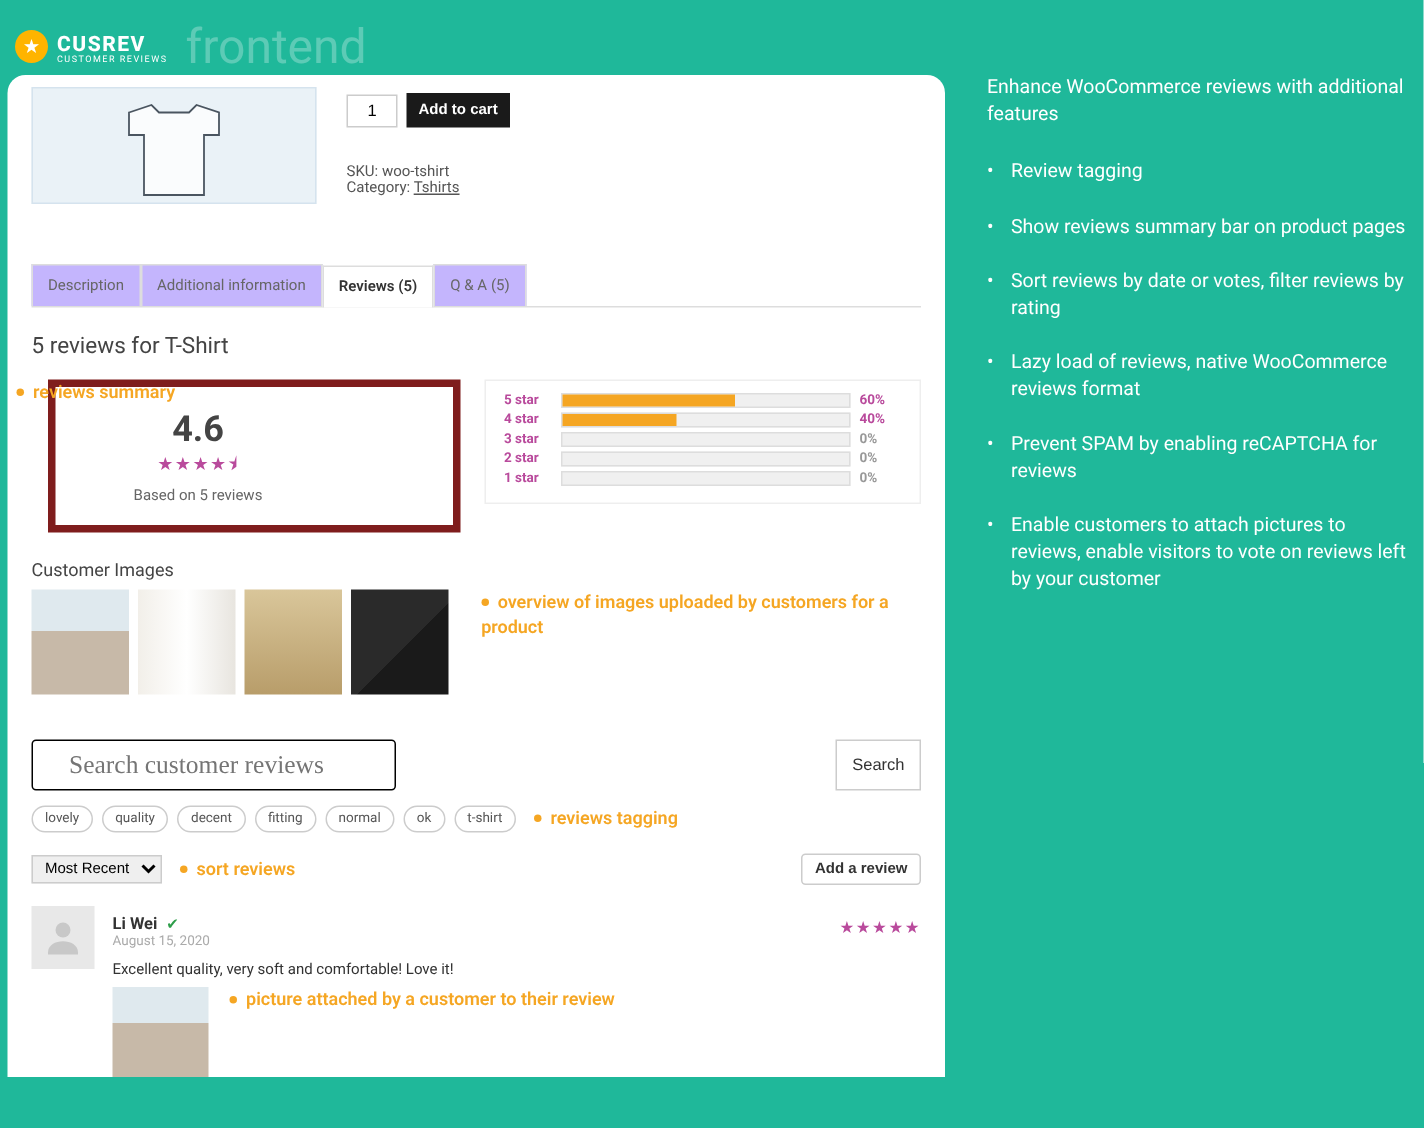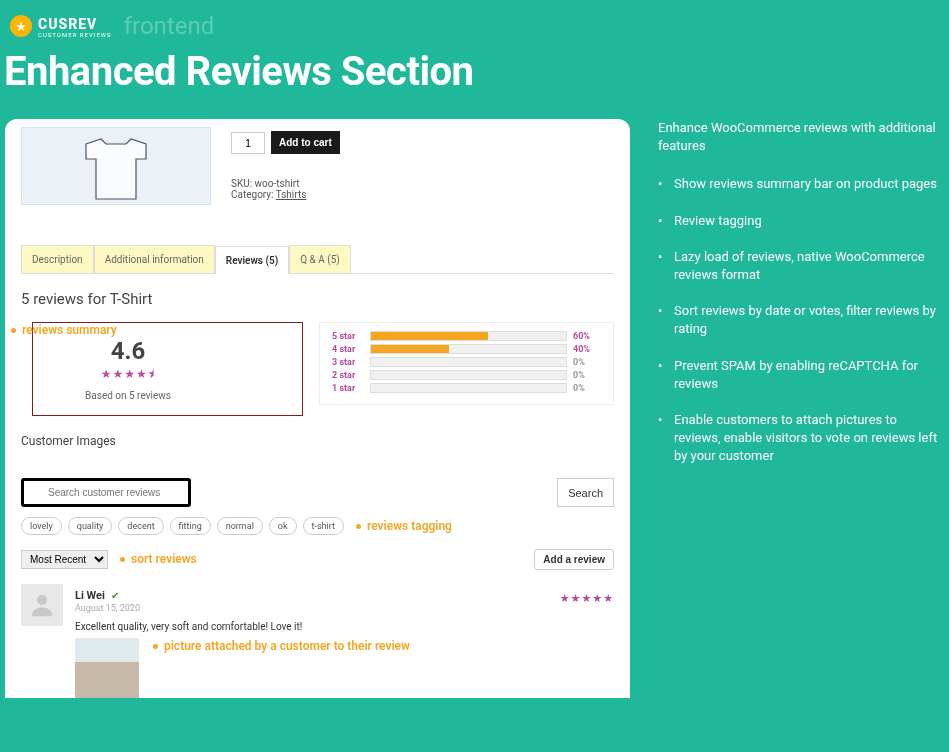--- a/index.html
+++ b/index.html
@@ -38,21 +38,21 @@
   color: #fff;
 }
 .logo-sub {
   font-size: 6px;
   letter-spacing: 1px;
   color: #fff;
   display: block;
   margin-top: -2px;
 }
 .header-fade {
-  font-size: 24px;
+  font-size: 32px;
   color: rgba(255,255,255,0.28);
   font-weight: 400;
 }
 .title {
   font-size: 40px;
   font-weight: 700;
   padding: 8px 0 24px 4px;
   letter-spacing: -0.5px;
 }
 .content-row {
@@ -108,21 +108,21 @@
   display: flex;
   margin-top: 40px;
   border-bottom: 1px solid #ddd;
   gap: 0;
 }
 .tab {
   font-size: 10px;
   padding: 8px 10px;
   border: 1px solid #ddd;
   border-bottom: none;
-  background: #fef9c3;
+  background: #c4b5fd;
   color: #666;
   cursor: pointer;
 }
 .tab.active {
   background: #fff;
   color: #333;
   font-weight: 600;
   position: relative;
   top: 1px;
 }
@@ -138,21 +138,21 @@
 }
 .annot {
   color: #f5a623;
   font-size: 12px;
   font-weight: 600;
   line-height: 1.4;
 }
 .annot-bullet { display:inline-block; width:5px; height:5px; background:#f5a623; border-radius:50%; vertical-align:middle; margin-right:6px; }
 .annot-block { position:relative; }
 .summary-box {
-  border: 1px solid #7f1d1d;
+  border: 5px solid #7f1d1d;
   flex: 1;
   display: flex;
   align-items: center;
 }
 .rating-col {
   width: 190px;
   text-align: center;
   padding: 14px 8px;
 }
 .rating-num { font-size: 24px; font-weight: 700; color: #444; }
@@ -165,39 +165,40 @@
 .bar-fill { height: 100%; background: #f5a623; }
 .bar-pct { width: 28px; color: #b94a9c; text-align: left; }
 .bar-pct.zero { color: #999; }
 .cust-imgs-h { font-size: 12px; color: #444; margin: 18px 0 6px 0; }
 .thumbs { display: flex; gap: 6px; align-items: flex-start; }
 .thumb { width: 70px; height: 70px; background: #ddd; position:relative; overflow:hidden; }
 .thumbs-annot { margin-left: 16px; }
 .search-row { display: flex; gap: 6px; margin-top: 30px; }
 .search-in {
   flex: 1;
-  border: 3px solid #000000;
+  border: 1px solid #000000;
   border-radius: 3px;
   padding: 6px 8px 6px 24px;
-  font-size: 10px;
+  font-size: 17px;
   color: #888;
   background: #fff;
   position: relative;
+  font-family: Liberation Serif, serif;
 }
 .search-wrap { flex:1; position:relative; }
 .search-icon { position:absolute; left:8px; top:50%; transform:translateY(-50%); color:#aaa; font-size:11px; }
 .search-btn {
   border: 1px solid #ccc;
   background: #fff;
   border-radius: 0;
   font-size: 11px;
   padding: 6px 10px;
   color: #333;
 }
-.tags-row { display: flex; gap: 6px; margin-top: 10px; align-items: center; flex-wrap: wrap; }
+.tags-row { display: flex; gap: 6px; margin-top: 10px; align-items: flex-start; flex-wrap: wrap; }
 .tag {
   border: 1px solid #ccc;
   border-radius: 10px;
   font-size: 9px;
   padding: 3px 8px;
   color: #555;
   background: #fff;
 }
 .sort-row { display: flex; align-items: center; margin-top: 14px; justify-content: space-between; }
 .sort-left { display:flex; align-items:center; gap:12px; }
@@ -267,21 +268,20 @@
     <div class="logo">
       <div class="logo-circle">★</div>
       <div>
         <span class="logo-text">CUSREV</span>
         <span class="logo-sub">CUSTOMER REVIEWS</span>
       </div>
     </div>
     <div class="header-fade">frontend</div>
   </div>
 
-  <h1 class="title">Enhanced Reviews Section</h1>
 
   <div class="content-row">
     <div class="screenshot">
       <div class="ss-inner">
 
         <div class="product-top">
           <div class="product-img">
             <svg width="100" height="70" viewBox="0 0 100 70">
               <path d="M20 10 L35 5 L40 10 L60 10 L65 5 L80 10 L80 25 L70 25 L70 65 L30 65 L30 25 L20 25 Z" fill="#fafcfd" stroke="#4a5560" stroke-width="1.2"></path>
             </svg>
@@ -349,20 +349,27 @@
               </div>
             <div class="bar-row">
                 <span class="bar-label">1 star</span>
                 <div class="bar-track"></div>
                 <span class="bar-pct zero">0%</span>
               </div>
           </div>
         </div>
 
         <div class="cust-imgs-h">Customer Images</div>
+        <div class="thumbs">
+          <div class="thumb" style="background:linear-gradient(#dfe9ee 40%,#c7b9a8 40%);"></div>
+          <div class="thumb" style="background:linear-gradient(90deg,#f2efe9,#fff 50%,#e8e5df);"></div>
+          <div class="thumb" style="background:linear-gradient(#d9c69a,#b89d6a);"></div>
+          <div class="thumb" style="background:linear-gradient(135deg,#2a2a2a 55%,#1a1a1a 55%);"></div>
+          <div class="thumbs-annot annot"><span class="annot-bullet"></span><span>overview of images uploaded by customers for a product</span></div>
+        </div>
 
         <div class="search-row">
           <div class="search-wrap">
             <span class="search-icon">🔍</span>
             <input class="search-in" placeholder="Search customer reviews" style="">
           </div>
           <button class="search-btn">Search</button>
         </div>
 
         <div class="tags-row">
@@ -409,22 +416,22 @@
             </div>
           </div>
         </div>
 
       </div>
     </div>
 
     <div class="sidebar">
       <p class="sidebar-lead">Enhance WooCommerce reviews with additional features</p>
       <ul class="feature-list">
+        <li>Review tagging</li>
         <li>Show reviews summary bar on product pages</li>
-        <li>Review tagging</li>
+        <li>Sort reviews by date or votes, filter reviews by rating</li>
         <li>Lazy load of reviews, native WooCommerce reviews format</li>
-        <li>Sort reviews by date or votes, filter reviews by rating</li>
         <li>Prevent SPAM by enabling reCAPTCHA for reviews</li>
         <li>Enable customers to attach pictures to reviews, enable visitors to vote on reviews left by your customer</li>
       </ul>
     </div>
   </div>
 </div>
 
 </body></html>

